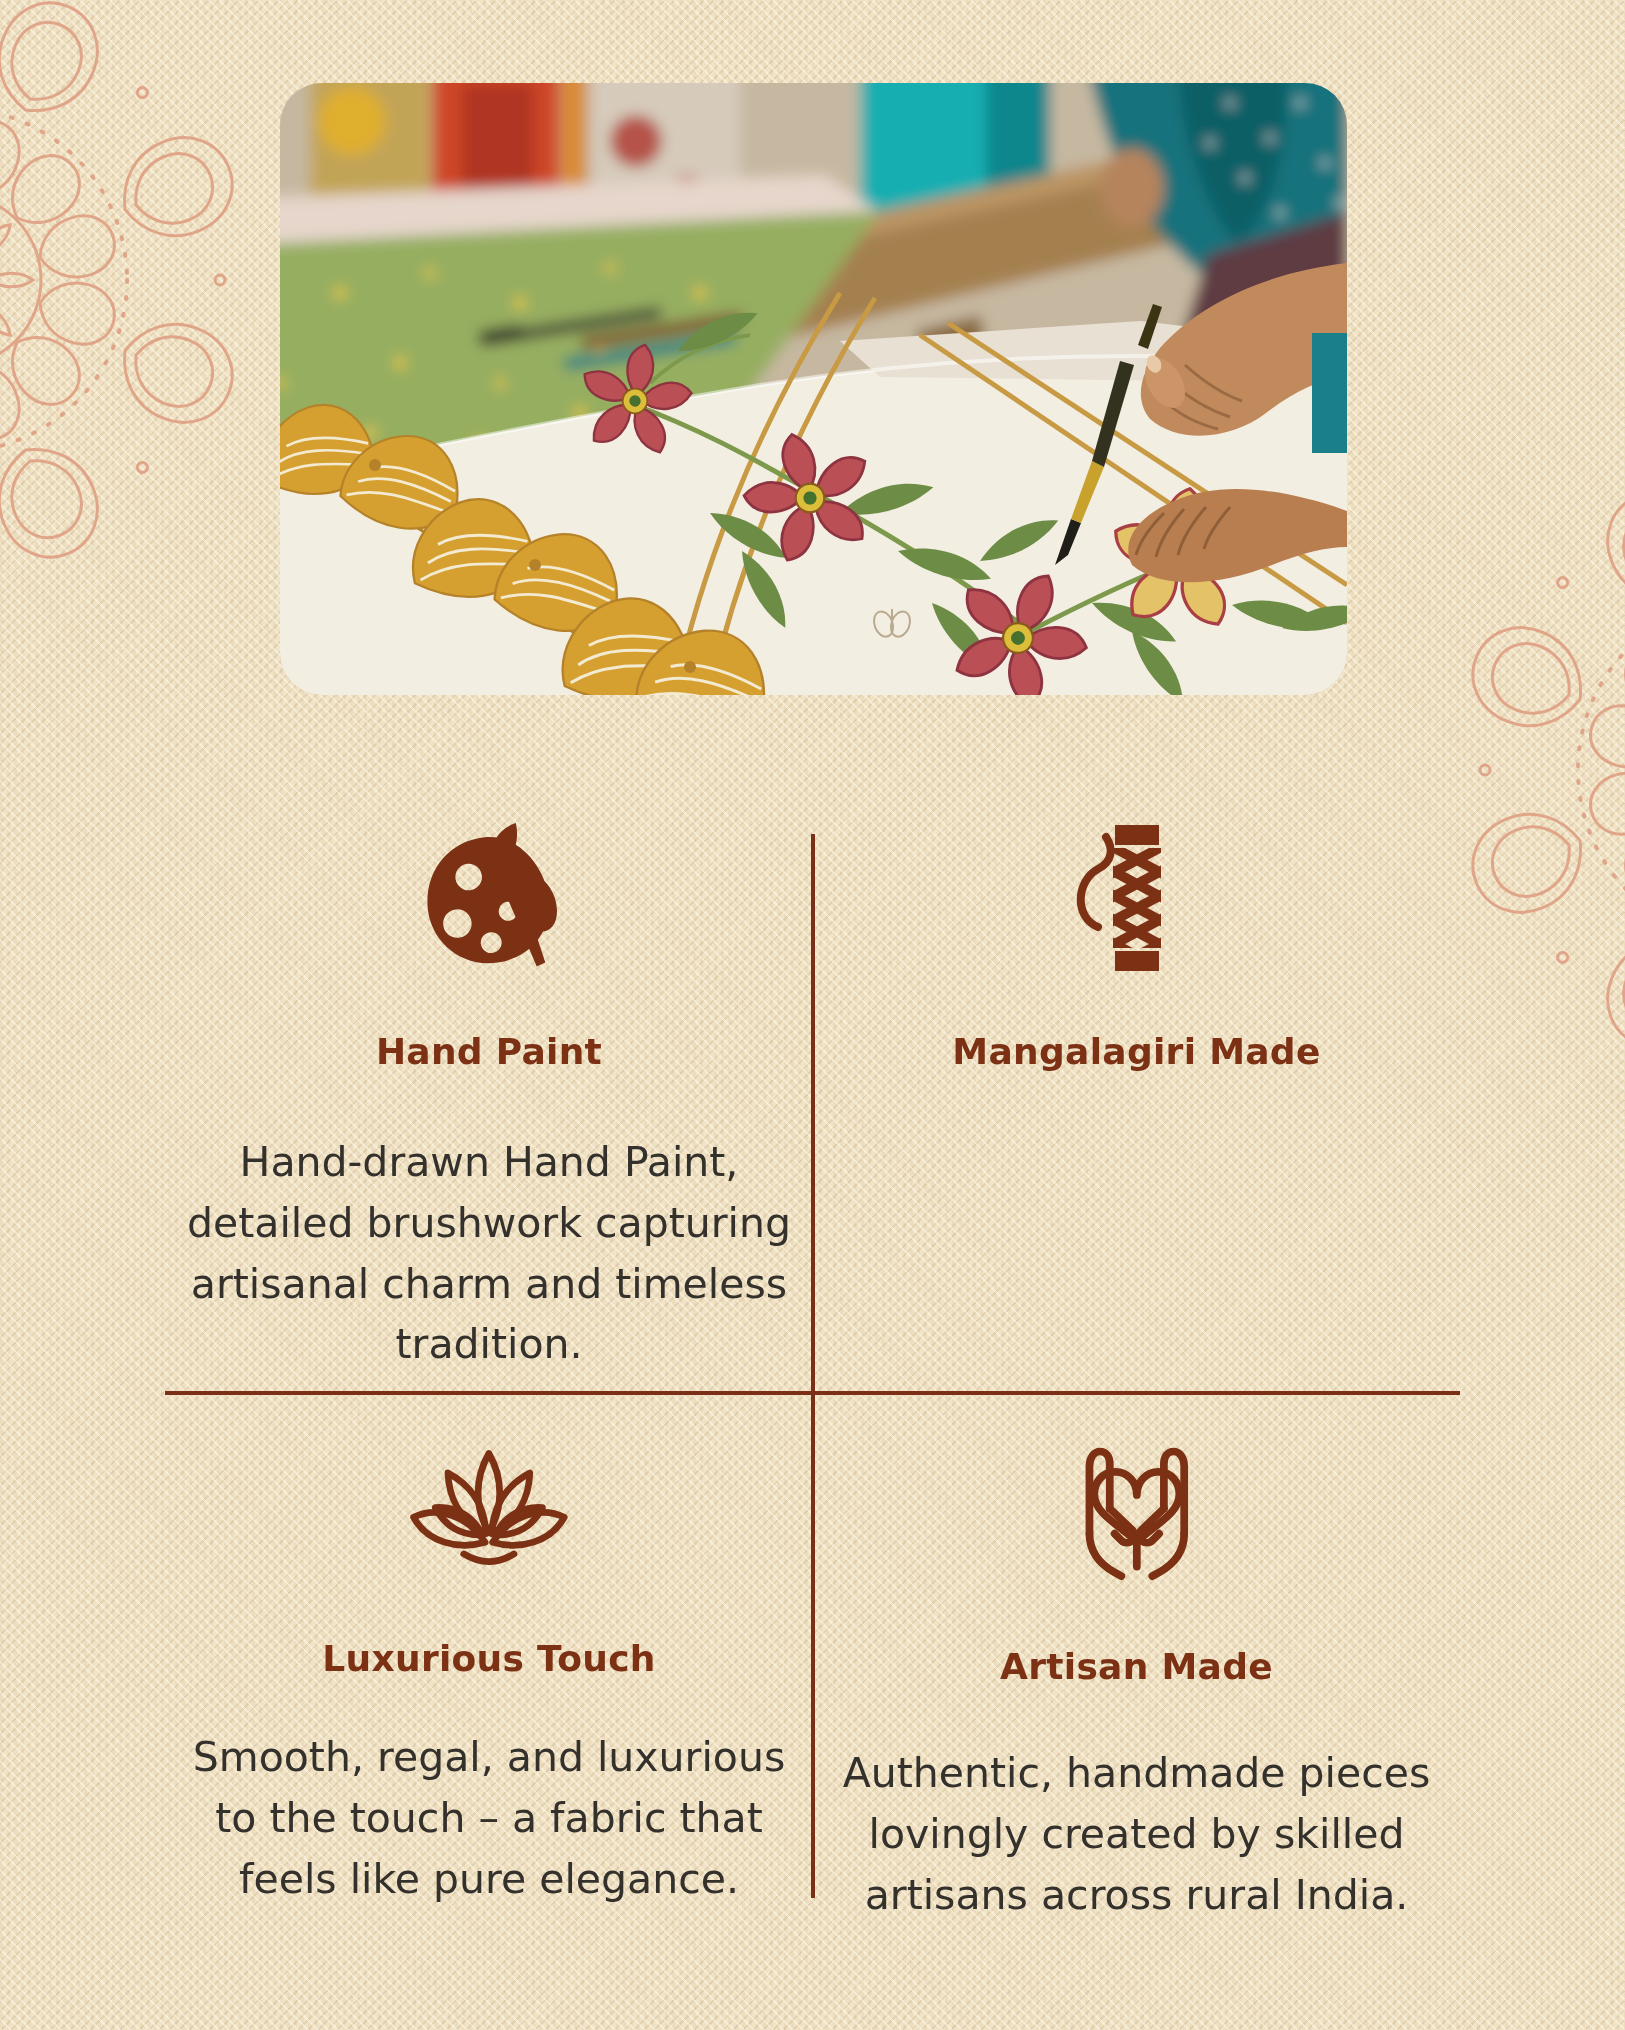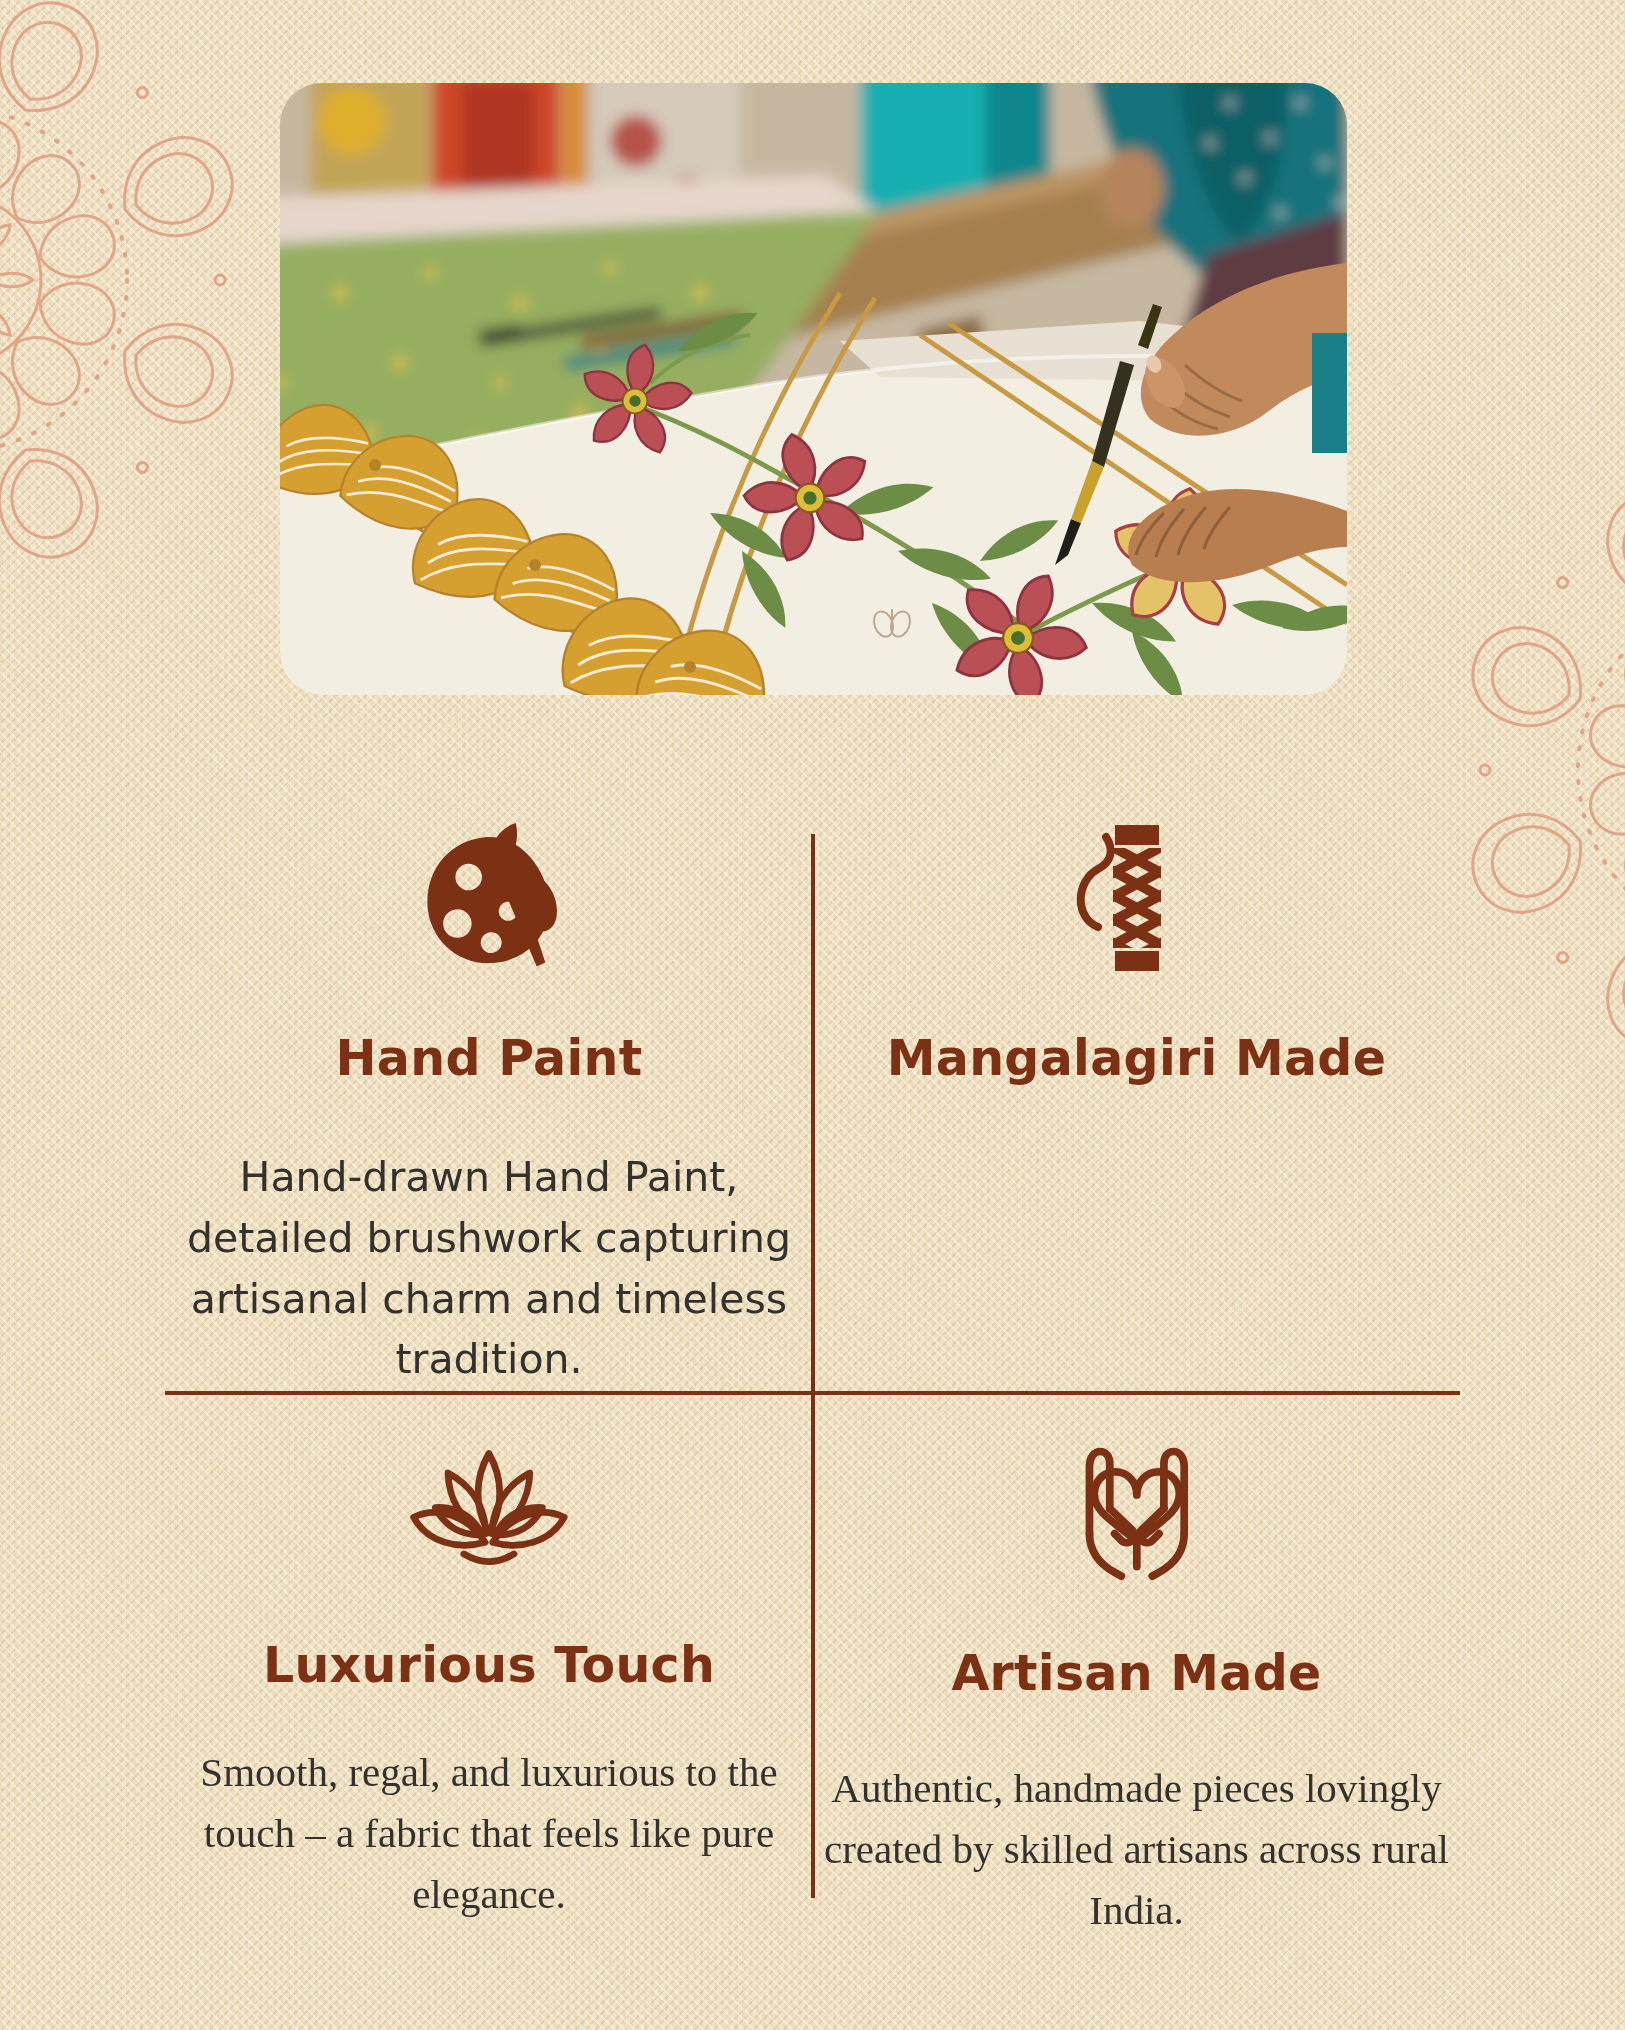--- a/index.html
+++ b/index.html
@@ -35,29 +35,29 @@
     text-align:center;
   }
   .cell-tl{left:165px;top:820px;width:648px;}
   .cell-tr{left:813px;top:820px;width:647px;}
   .cell-bl{left:165px;top:1437px;width:648px;}
   .cell-br{left:813px;top:1437px;width:647px;gap:8px;}
   .icon-box{height:155px;display:flex;align-items:center;justify-content:center;}
   .cell-bl .icon-box,.cell-br .icon-box{height:145px;}
   .feature-title{
     margin:56px 0 0;
-    font-weight:700;font-size:49px;line-height:1.15;
+    font-weight:700;font-size:36px;line-height:1.15;
     color:var(--accent);letter-spacing:.3px;
   }
   .cell-bl .feature-title,.cell-br .feature-title{}
   .feature-desc{
     margin:60px 0 0;width:632px;
     font-size:41px;line-height:1.48;color:var(--body-text);
   }
-  .cell-bl .feature-desc,.cell-br .feature-desc{margin-top:48px;font-family:Liberation Serif, serif;}
+  .cell-bl .feature-desc,.cell-br .feature-desc{margin-top:48px;}
 </style>
 </head>
 <body>
 
 <div class="page">
 
   <svg width="0" height="0" style="position:absolute" aria-hidden="true">
     <defs>
       <path id="mps" d="M0,-34 C9,-48 9,-66 0,-78 C-9,-66 -9,-48 0,-34 Z"></path>
       <path id="mpf" d="M0,-88 C18,-94 30,-110 30,-130 C30,-150 17,-164 0,-164 C-17,-164 -30,-150 -30,-130 C-30,-110 -18,-94 0,-88 Z"></path>

